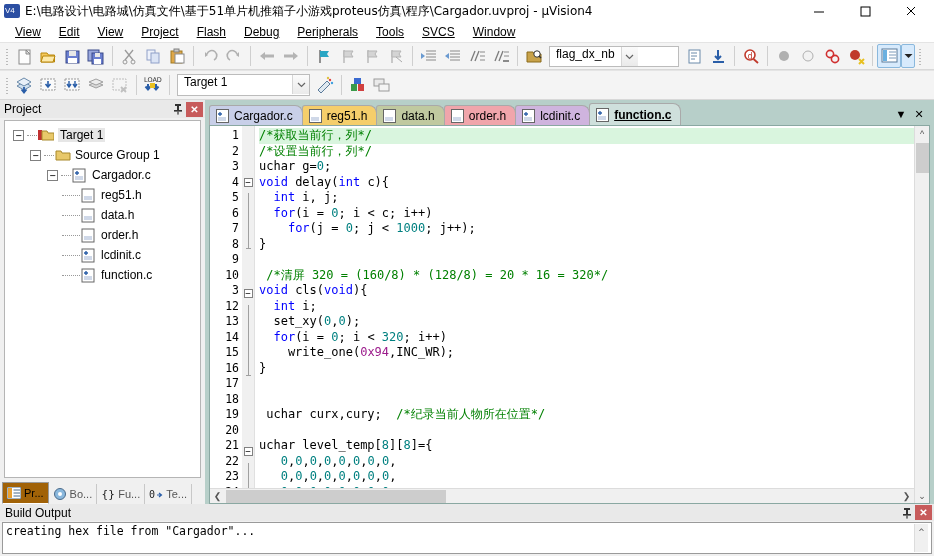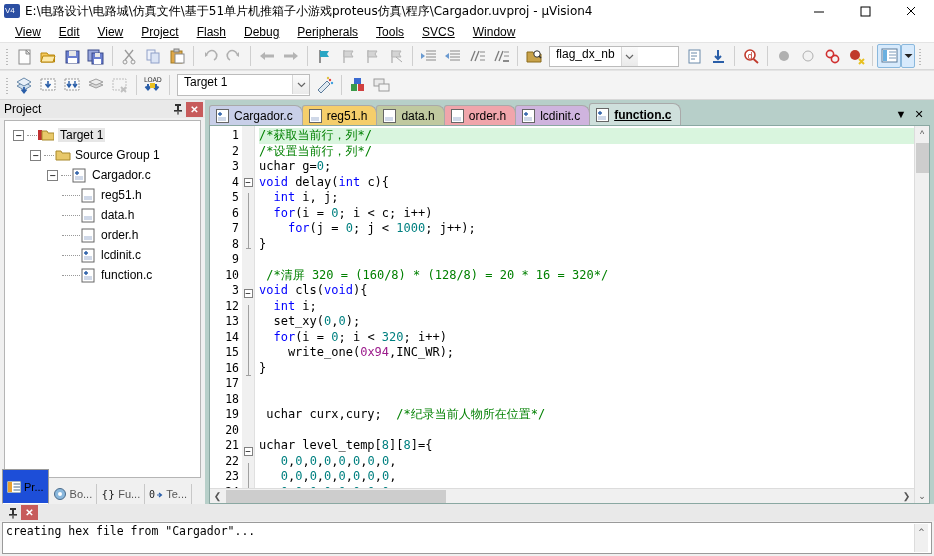--- a/index.html
+++ b/index.html
@@ -230,25 +230,25 @@
     height: 20px;
     display: flex;
     align-items: center;
     padding: 0 4px;
     font-size: 11px;
     color: #555;
     border-right: 1px solid #c8c8c8;
     white-space: nowrap;
   }
   .ltab.active {
-    background: #1d4ed8;
+    background: #a16207;
     border: 1px solid #9a9a9a;
     border-bottom: 1px solid #fff;
     color: #000;
-    height: 35px;
+    height: 22px;
     align-items: center;
   }
   .ltab .lt-ico { width: 14px; height: 12px; margin-right: 3px; flex: 0 0 auto; }
 
   
   #editor-area {
     flex: 1 1 auto;
     display: flex;
     flex-direction: column;
     min-width: 0;
@@ -1126,20 +1126,21 @@
           <div id="vthumb"></div>
           <div id="vtrack"></div>
           <div class="sb-arrow">⌄</div>
         </div>
       </div>
     </div>
   </div>
 
   <div id="build-panel">
     <div id="build-header">
+      <div class="bh-title">Build Output</div>
       <div class="ph-btn">
         <svg width="12" height="12">
             <rect x="3" y="1" width="6" height="2" fill="#333"></rect>
             <rect x="5" y="3" width="2" height="5" fill="#333"></rect>
             <rect x="2" y="7" width="8" height="1.6" fill="#333"></rect>
             <rect x="5.4" y="8.6" width="1.2" height="3" fill="#333"></rect>
           </svg>
       </div>
       <div class="ph-close">✕</div>
     </div>

